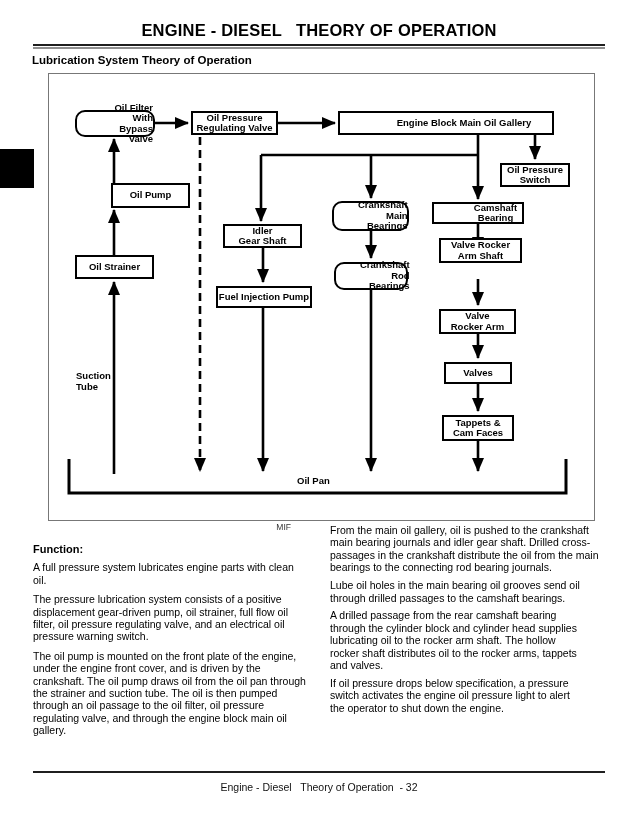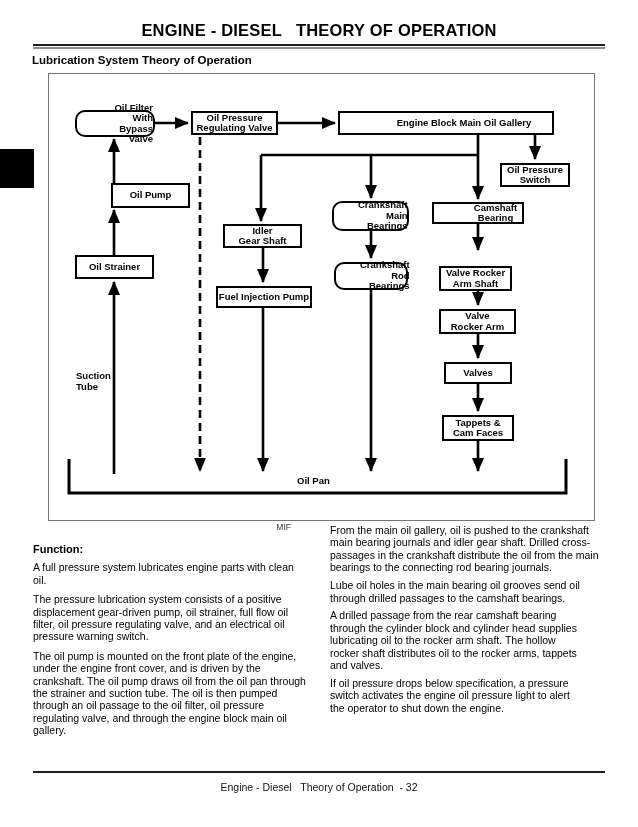--- a/index.html
+++ b/index.html
@@ -92,21 +92,21 @@
 Switch</div>
   <div class="node" style="left:26px;top:109px;width:79px;height:25px;margin-left:36px;">Oil Pump</div>
   <div class="node la" style="left:283px;top:127px;width:77px;height:30px;">Crankshaft
 Main Bearings</div>
   <div class="node" style="left:383px;top:128px;width:92px;height:22px;padding-left:35px;">Camshaft Bearing</div>
   <div class="node" style="left:174px;top:150px;width:79px;height:24px;">Idler
 Gear Shaft</div>
   <div class="node" style="left:26px;top:181px;width:79px;height:24px;">Oil Strainer</div>
   <div class="node la" style="left:285px;top:188px;width:74px;height:28px;">Crankshaft
 Rod Bearings</div>
-  <div class="node" style="left:390px;top:192px;width:73px;height:25px;">Valve Rocker
+  <div class="node" style="left:390px;top:164px;width:83px;height:25px;">Valve Rocker
 Arm Shaft</div>
   <div class="node" style="left:167px;top:212px;width:96px;height:22px;">Fuel Injection Pump</div>
   <div class="node" style="left:390px;top:235px;width:77px;height:25px;">Valve
 Rocker Arm</div>
   <div class="node" style="left:395px;top:288px;width:68px;height:22px;">Valves</div>
   <div class="node" style="left:393px;top:341px;width:72px;height:26px;">Tappets &amp;
 Cam Faces</div>
 
   <div class="dlabel" style="left:27px;top:296px;">Suction
 Tube</div>

